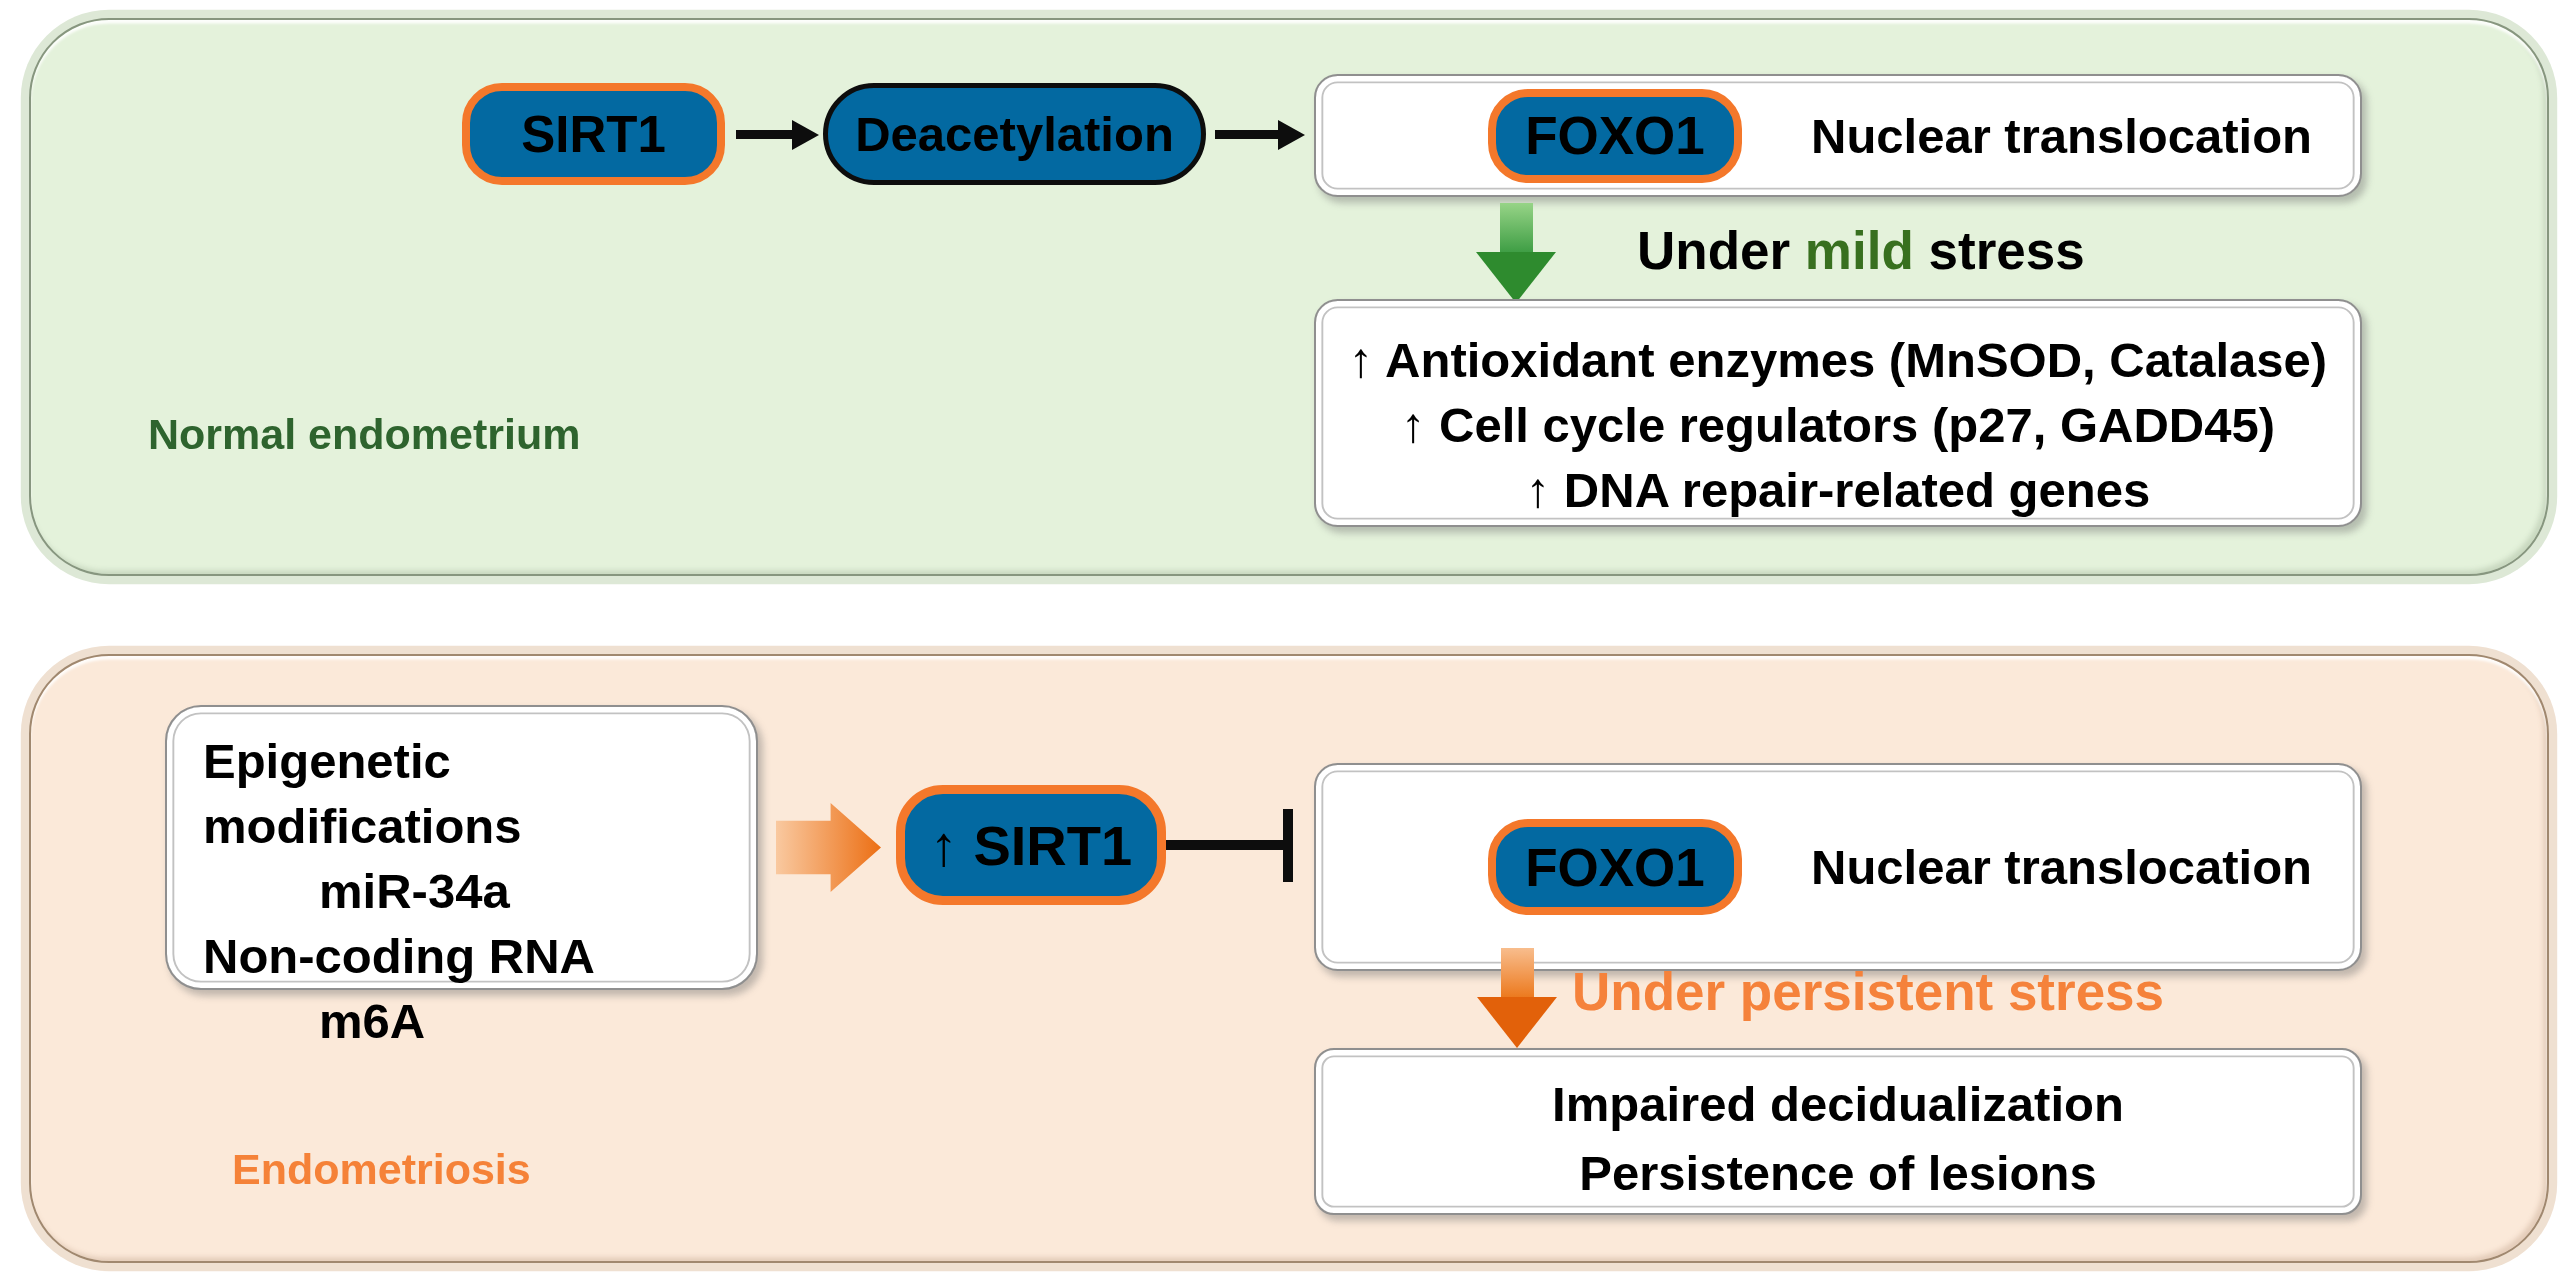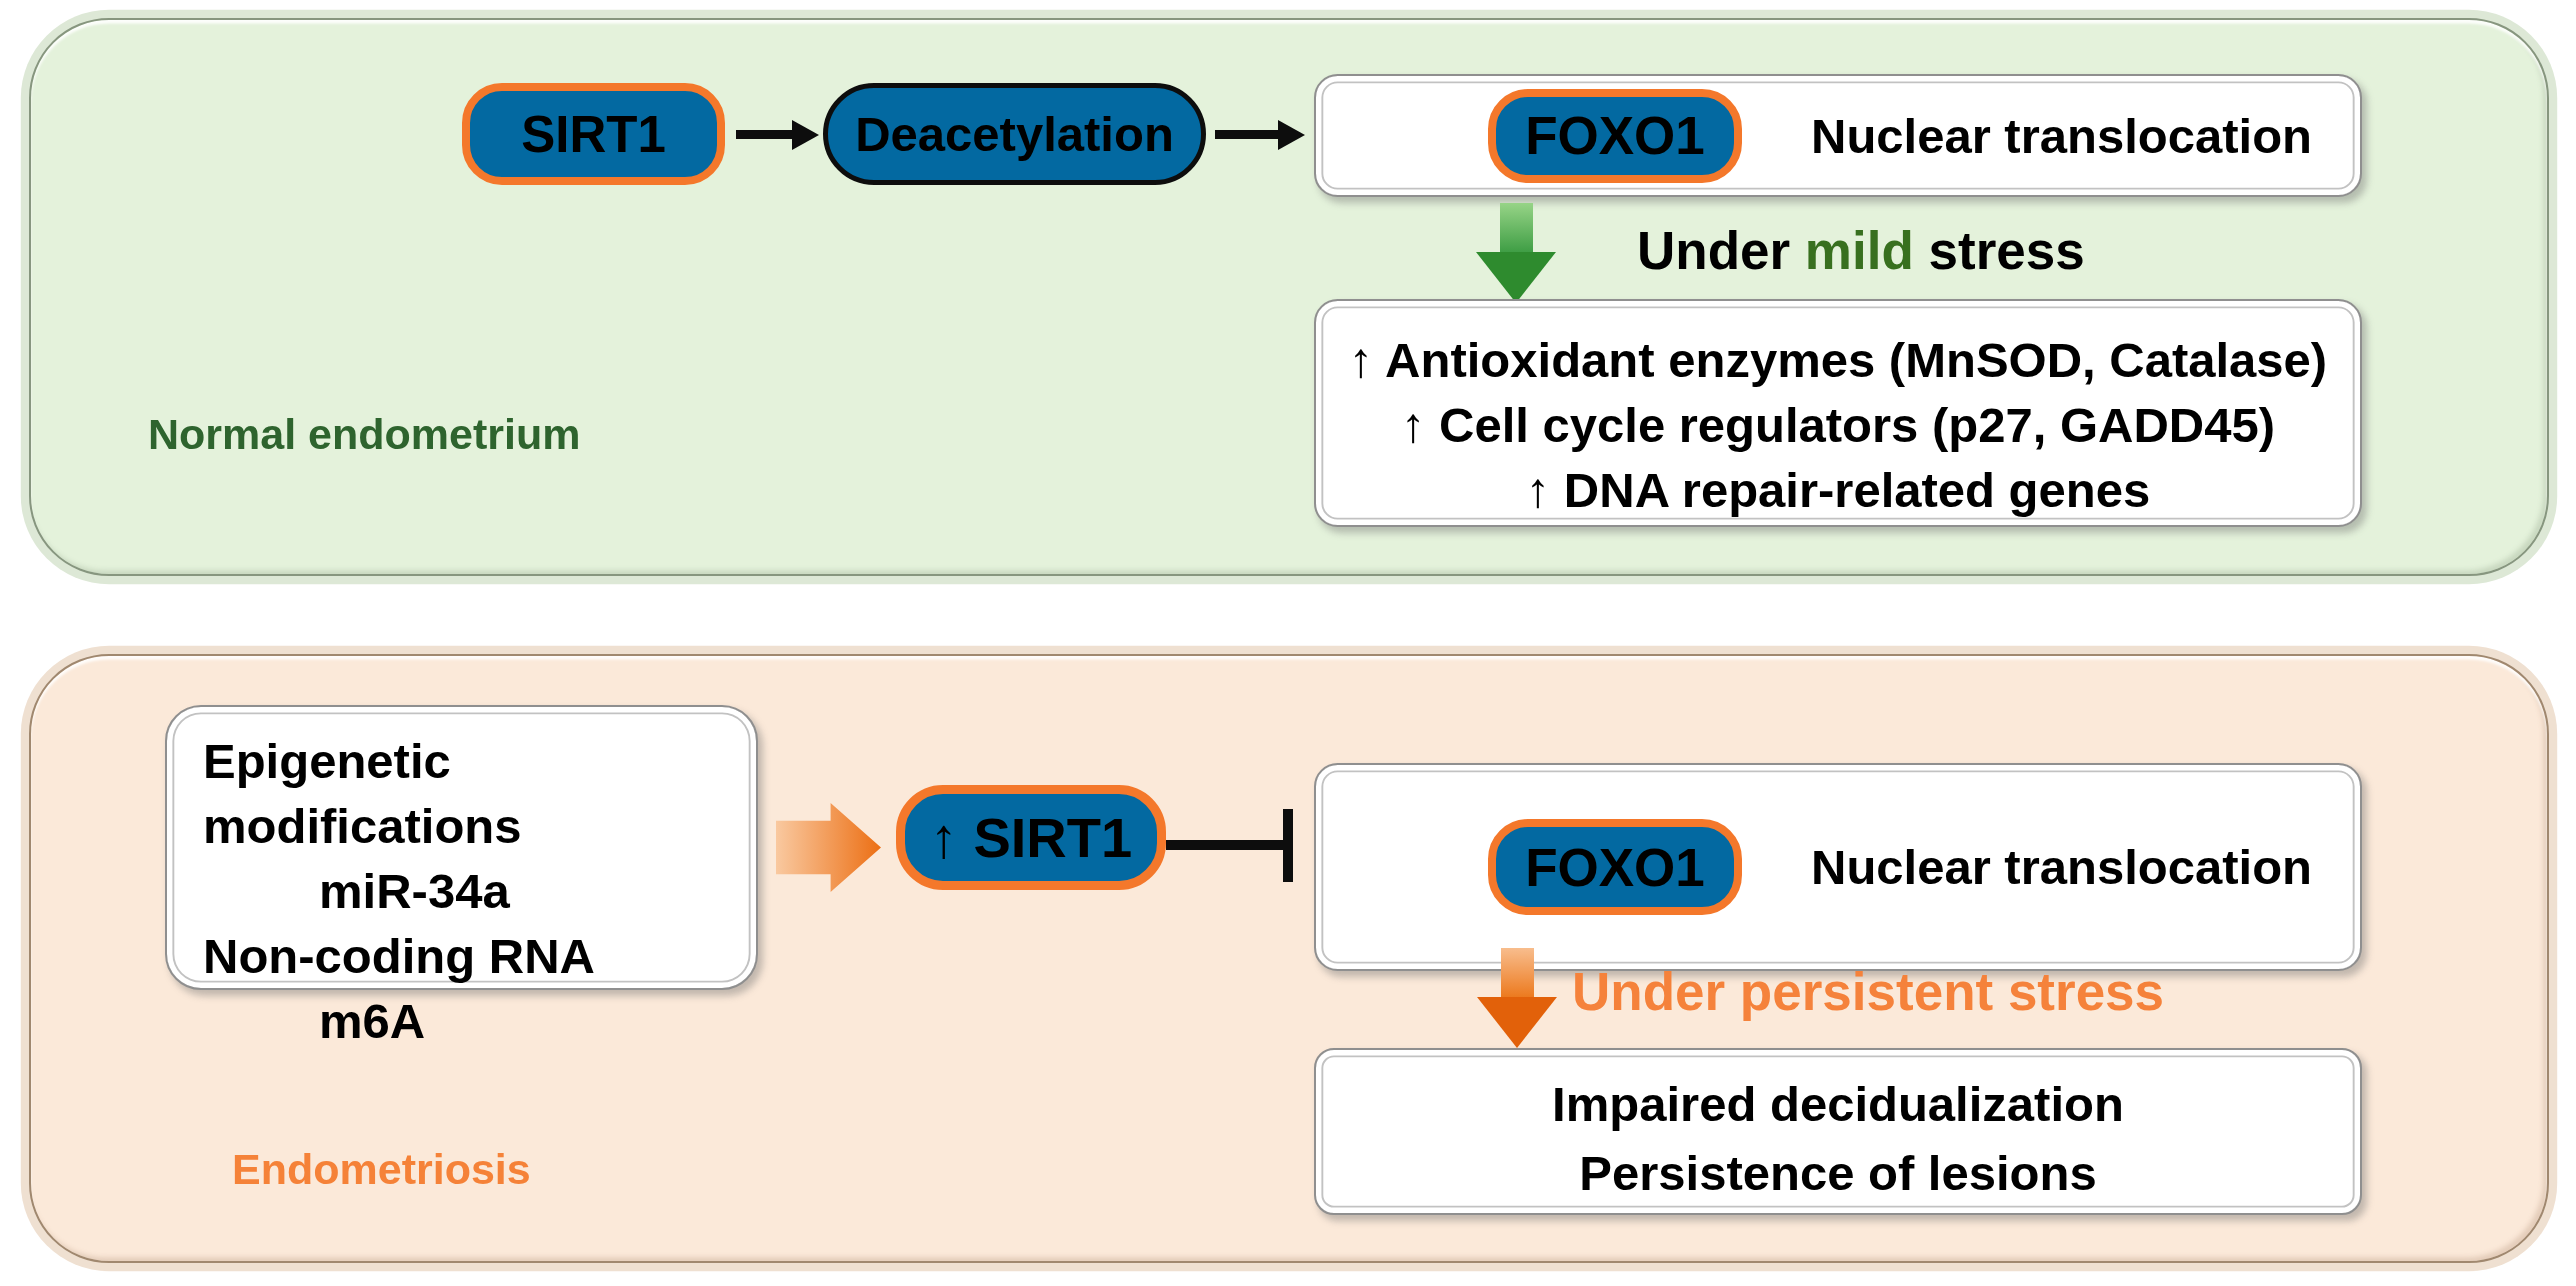--- a/index.html
+++ b/index.html
@@ -156,21 +156,21 @@
 
   <div class="wbox t54" style="left:165px; top:705px; width:593px; height:285px; border-radius:36px; padding-top:22px; line-height:65px;">
     <div class="epi-line">Epigenetic modifications</div>
     <div class="epi-line indent">miR-34a</div>
     <div class="epi-line">Non-coding RNA</div>
     <div class="epi-line indent">m6A</div>
   </div>
 
   <div class="block-rarrow" style="left:776px; top:803px; width:105px; height:89px;"></div>
 
-  <div class="pill orange t62" style="left:896px; top:785px; width:270px; height:105px; border-width:9px; border-radius:47px;">
+  <div class="pill orange t62" style="left:896px; top:785px; width:270px; height:120px; border-width:9px; border-radius:47px;">
     <span>↑ SIRT1</span>
   </div>
 
   <div class="inhib-shaft" style="left:1166px; top:840px; width:125px;"></div>
   <div class="inhib-bar" style="left:1283px; top:809px; height:73px;"></div>
 
   <div class="wbox row" style="left:1314px; top:763px; width:1048px; height:208px; padding-left:172px;">
     <div class="pill orange inset t58" style="width:254px; height:96px;">
       <span>FOXO1</span>
     </div>

